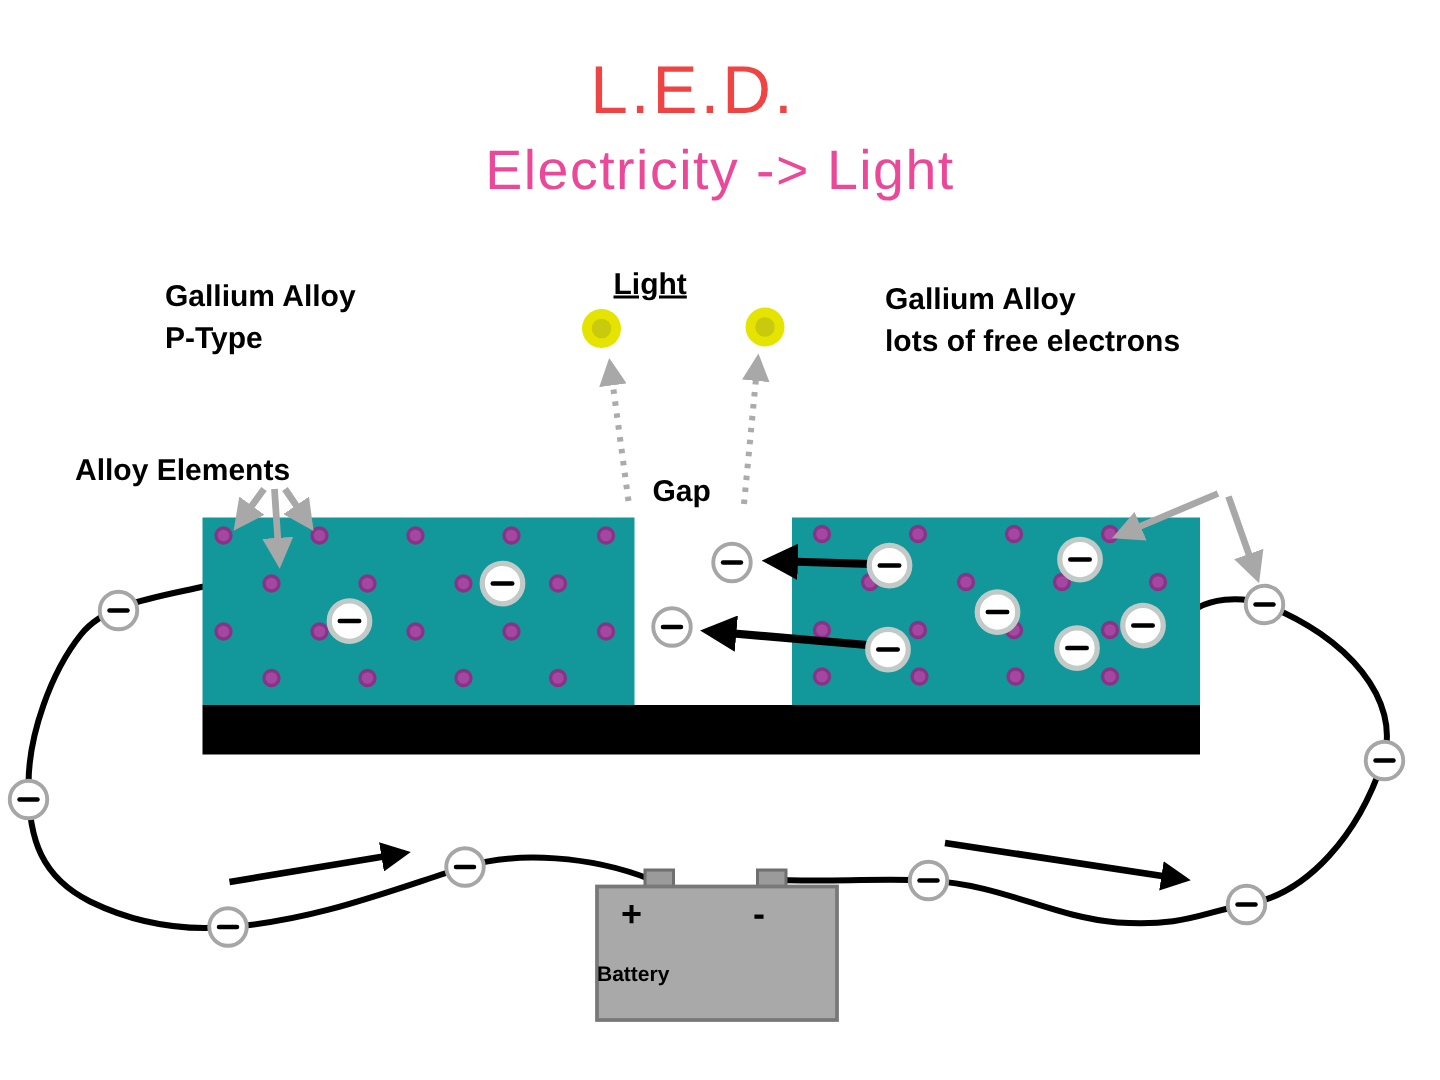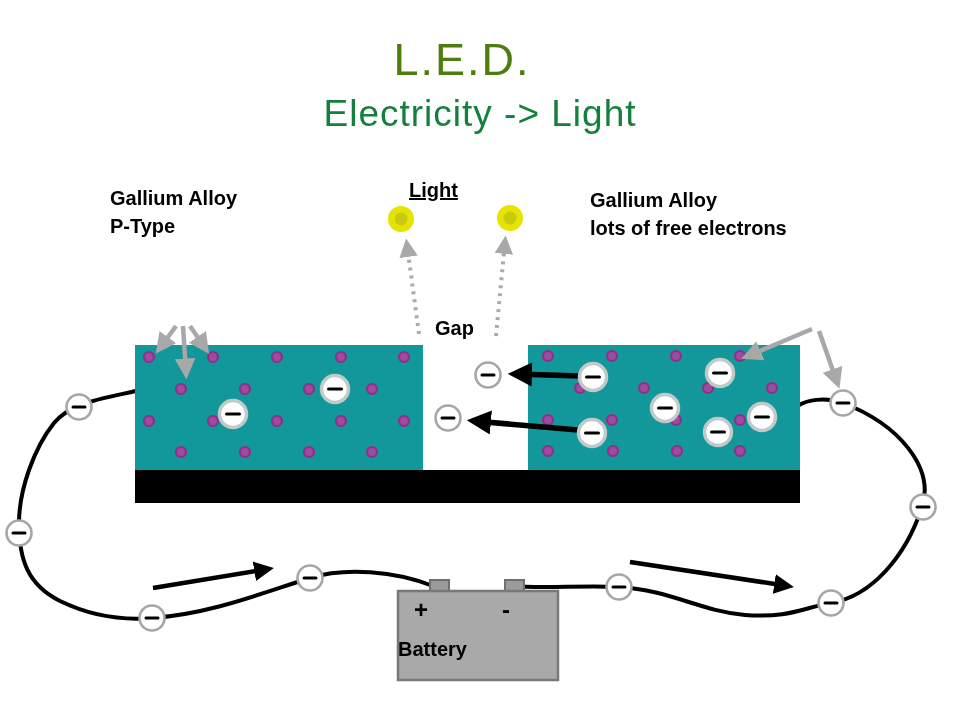--- a/index.html
+++ b/index.html
@@ -2,33 +2,33 @@
 <html><head>
 <meta charset="utf-8">
 <style>
   html,body{margin:0;padding:0;background:#ffffff;}
   #slide{
     position:relative;width:960px;height:720px;background:#ffffff;
     overflow:hidden;font-family:"Liberation Sans",sans-serif;color:#000;
   }
   .abs{position:absolute;}
   #title{left:0;top:34px;width:924px;text-align:center;font-size:45px;
-         color:#4d7c0f;letter-spacing:2px;}
+         color:#ef4444;letter-spacing:2px;}
   #subtitle{left:0;top:93px;width:960px;text-align:center;font-size:37px;
-         color:#15803d;letter-spacing:1px;}
+         color:#ec4899;letter-spacing:1px;}
   .lbl{font-size:20px;line-height:28px;font-weight:600;}
   #p-type-label{left:110px;top:184px;width:260px;}
   #n-type-label{left:590px;top:186px;width:264px;}
   #light-label{left:409px;top:176px;width:100px;text-decoration:underline;}
   #alloy-label{left:50px;top:300px;width:175px;}
   #electrons-label{left:795px;top:305px;width:120px;}
   #gap-label{left:435px;top:314px;width:70px;}
   #battery-plus{left:414px;top:596px;width:40px;font-size:24px;}
   #battery-minus{left:502px;top:596px;width:40px;font-size:24px;}
-  #battery-label{left:398px;top:635px;width:160px;font-size:20px;}
+  #battery-label{left:398px;top:635px;width:160px;font-size:14px;}
   svg.abs{left:0;top:0;}
 </style>
 </head>
 <body>
 
 <div id="slide">
 
   <svg class="abs" width="960" height="720" viewBox="0 0 960 720">
     <defs>
       <marker id="mBlack" viewBox="0 0 10 10" markerWidth="4.4" markerHeight="4.4" refX="7" refY="5" orient="auto">
@@ -209,18 +209,19 @@
     <div>Gallium Alloy</div>
     <div>P-Type</div>
   </div>
 
   <div class="abs lbl" id="n-type-label">
     <div>Gallium Alloy</div>
     <div>lots of free electrons</div>
   </div>
 
   <div class="abs lbl" id="light-label">Light</div>
+  <div class="abs lbl" id="alloy-label">Alloy Elements</div>
   <div class="abs lbl" id="gap-label">Gap</div>
 
   <div class="abs lbl" id="battery-plus">+</div>
   <div class="abs lbl" id="battery-minus">-</div>
   <div class="abs lbl" id="battery-label">Battery</div>
 </div>
 
 </body></html>

